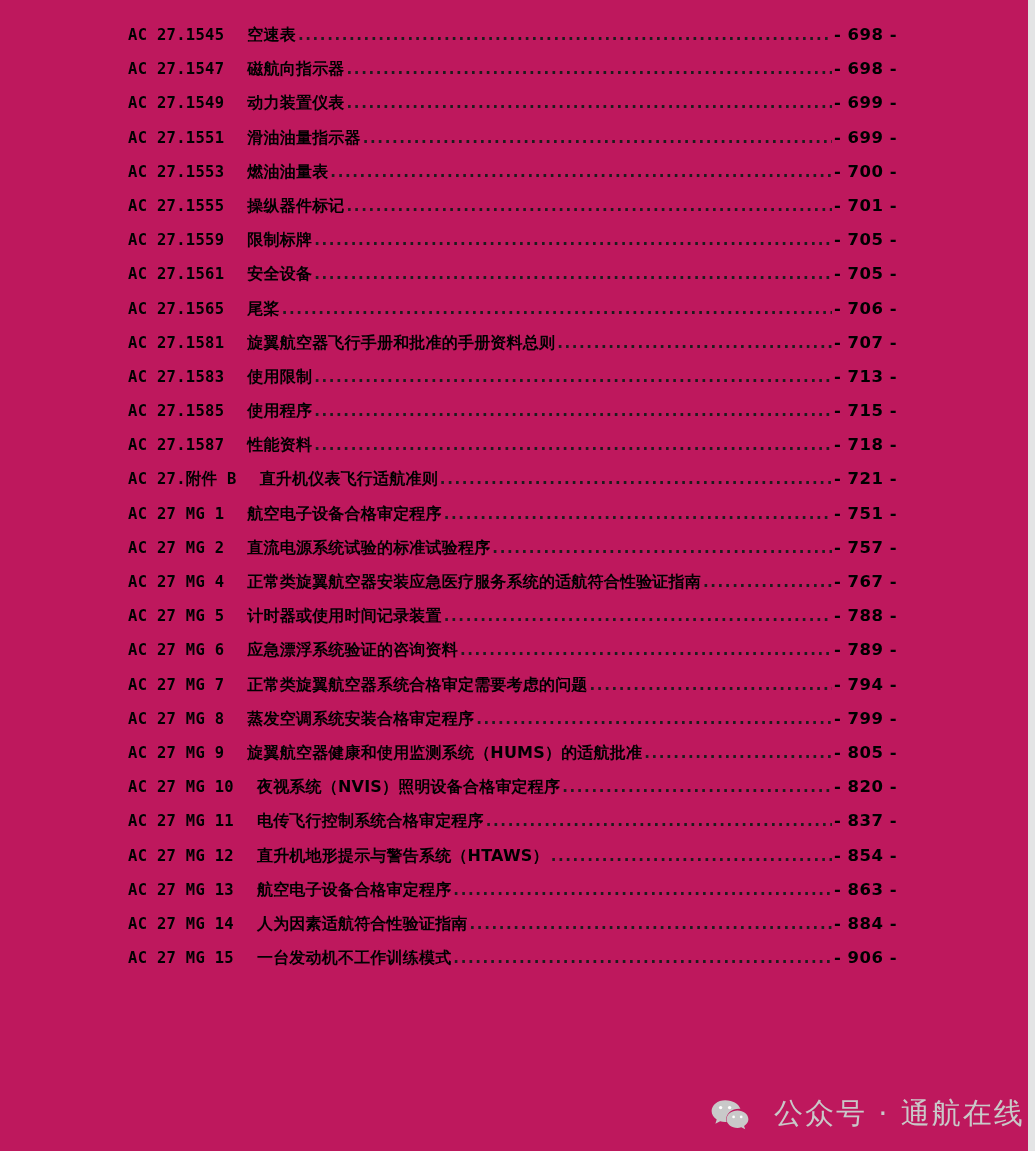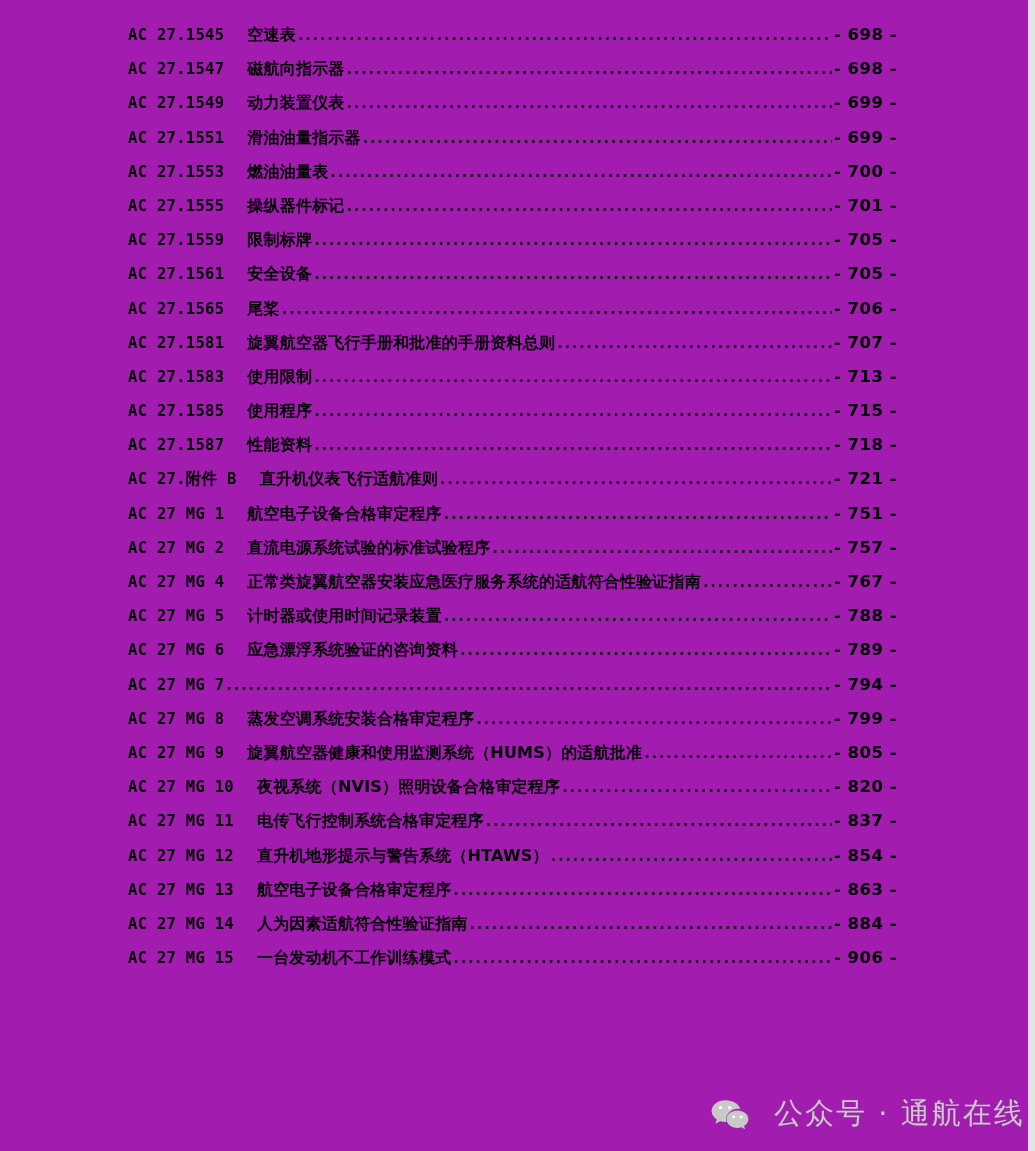--- a/index.html
+++ b/index.html
@@ -12,21 +12,21 @@
     height: 1151px;
     font-family: "Liberation Sans", sans-serif;
     overflow: hidden;
     position: relative;
   }
 
   #page {
     position: relative;
     width: 1035px;
     height: 1151px;
-    background: #a21caf;
+    background: #be185d;
     box-sizing: border-box;
   }
 
   
   .edge-right {
     position: absolute;
     top: 0;
     right: 0;
     width: 7px;
     height: 1151px;
@@ -240,20 +240,21 @@
         <span class="pagenum">- 788 -</span>
       </div>
       <div class="toc-row">
         <span class="code">AC 27 MG 6</span>
         <span class="title">应急漂浮系统验证的咨询资料</span>
         <span class="leader"></span>
         <span class="pagenum">- 789 -</span>
       </div>
       <div class="toc-row">
         <span class="code">AC 27 MG 7</span>
+        <span class="title">正常类旋翼航空器系统合格审定需要考虑的问题</span>
         <span class="leader"></span>
         <span class="pagenum">- 794 -</span>
       </div>
       <div class="toc-row">
         <span class="code">AC 27 MG 8</span>
         <span class="title">蒸发空调系统安装合格审定程序</span>
         <span class="leader"></span>
         <span class="pagenum">- 799 -</span>
       </div>
       <div class="toc-row">

